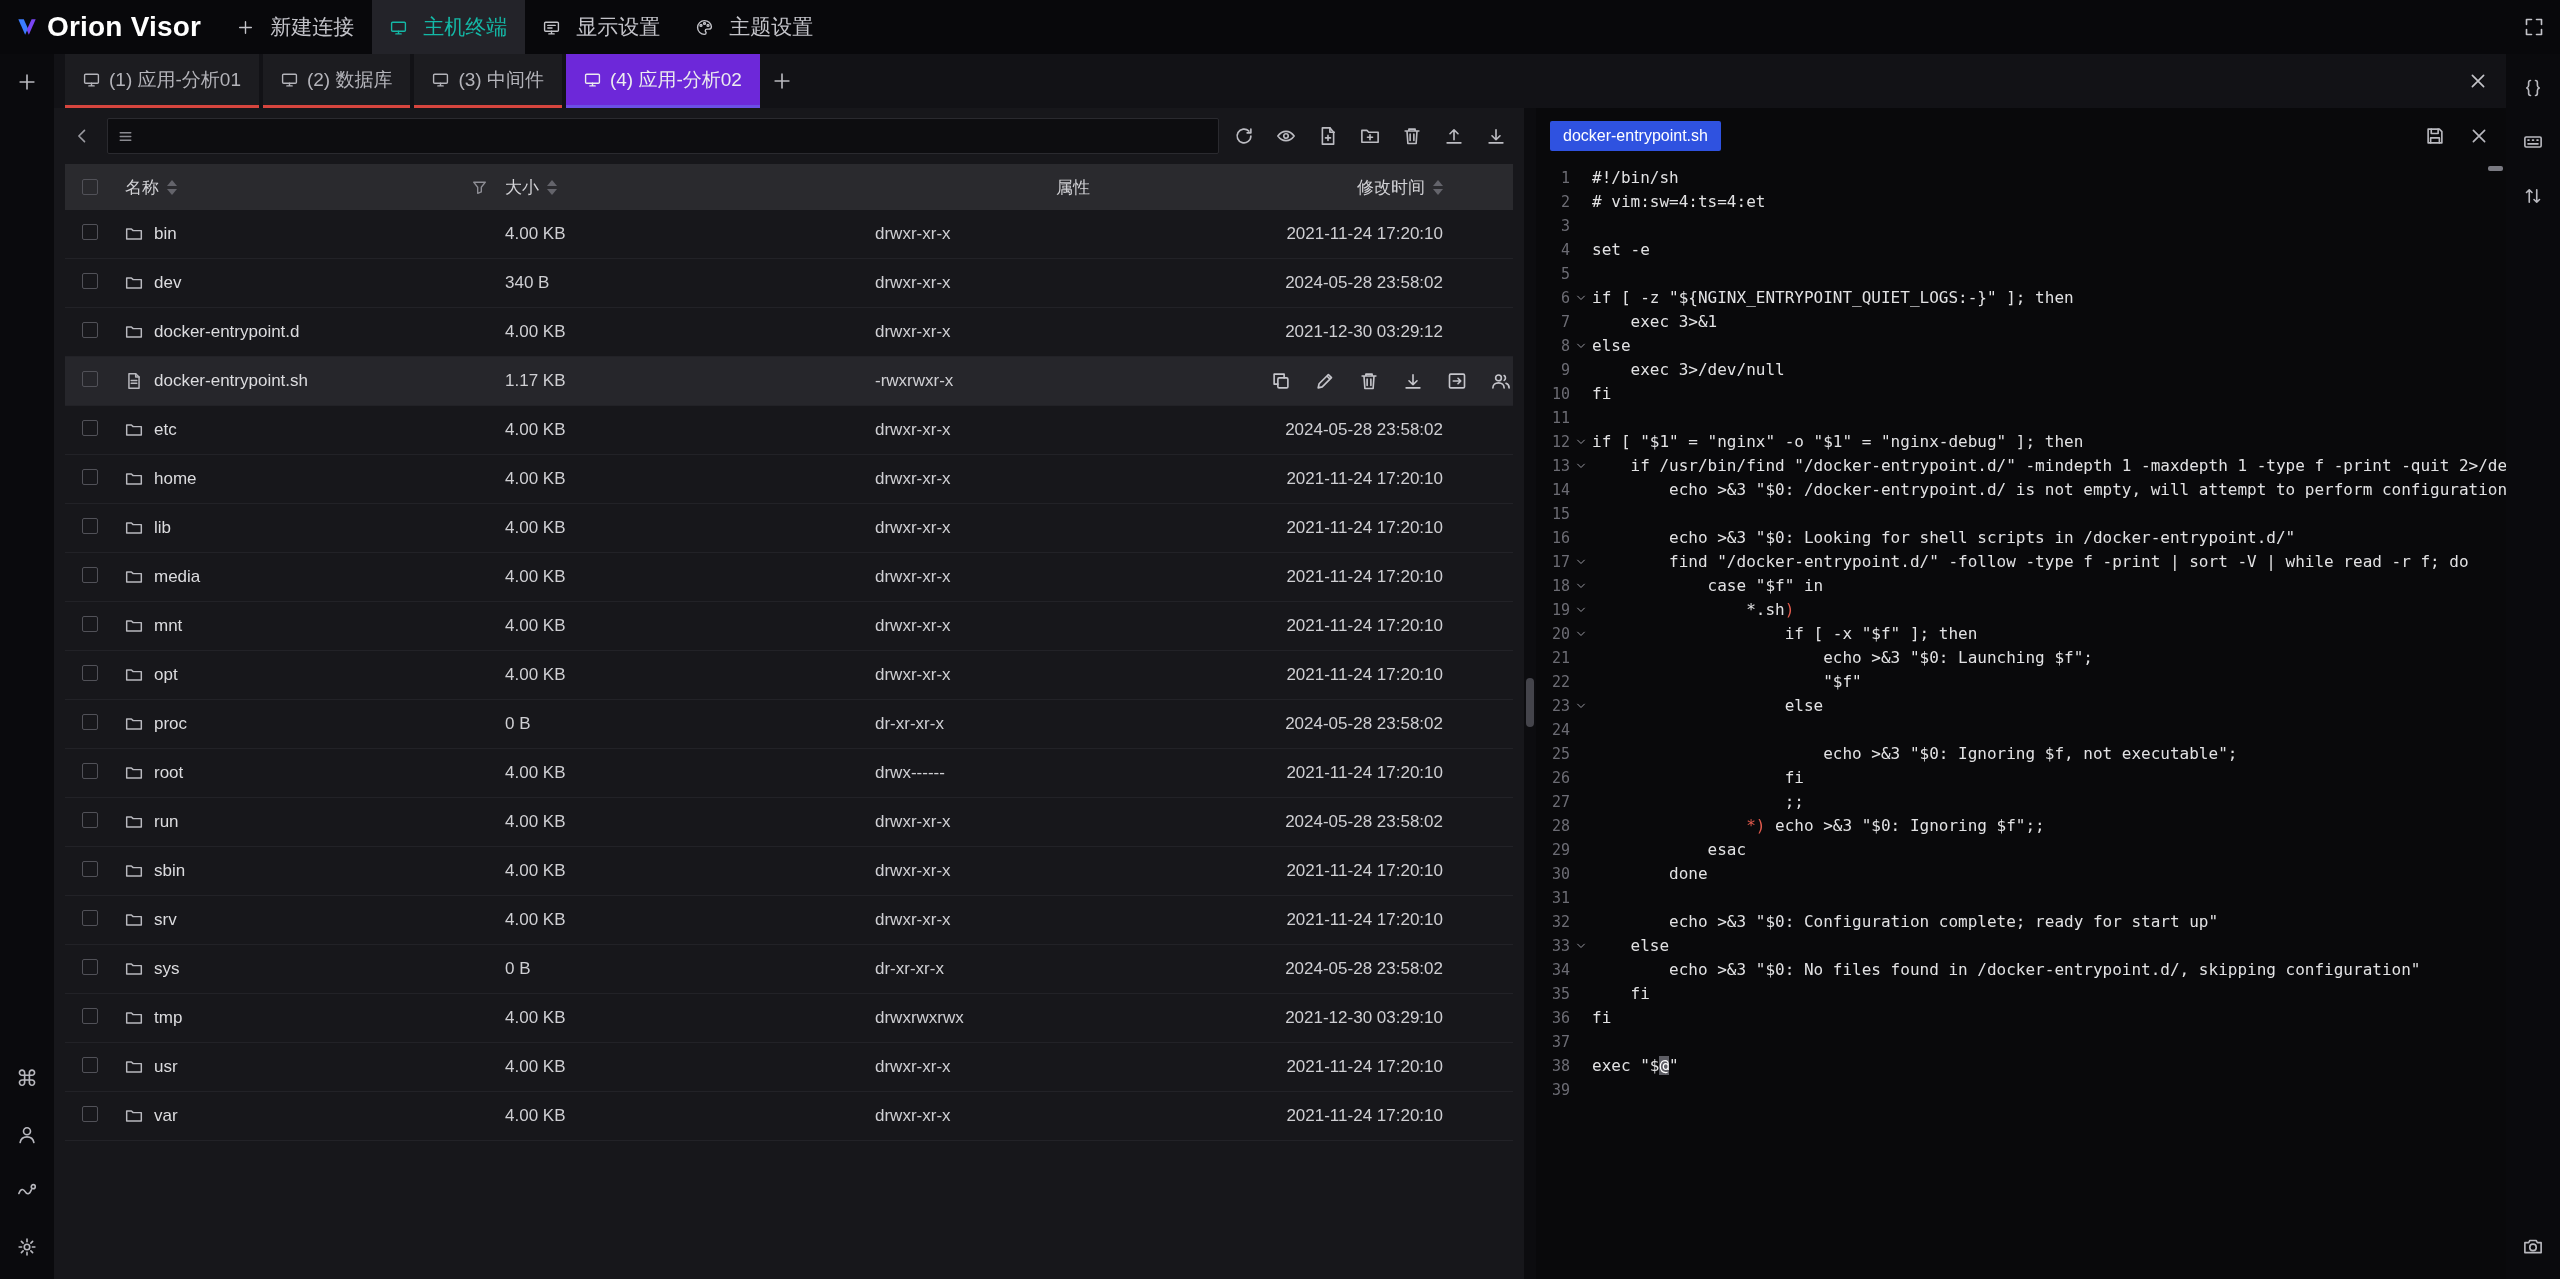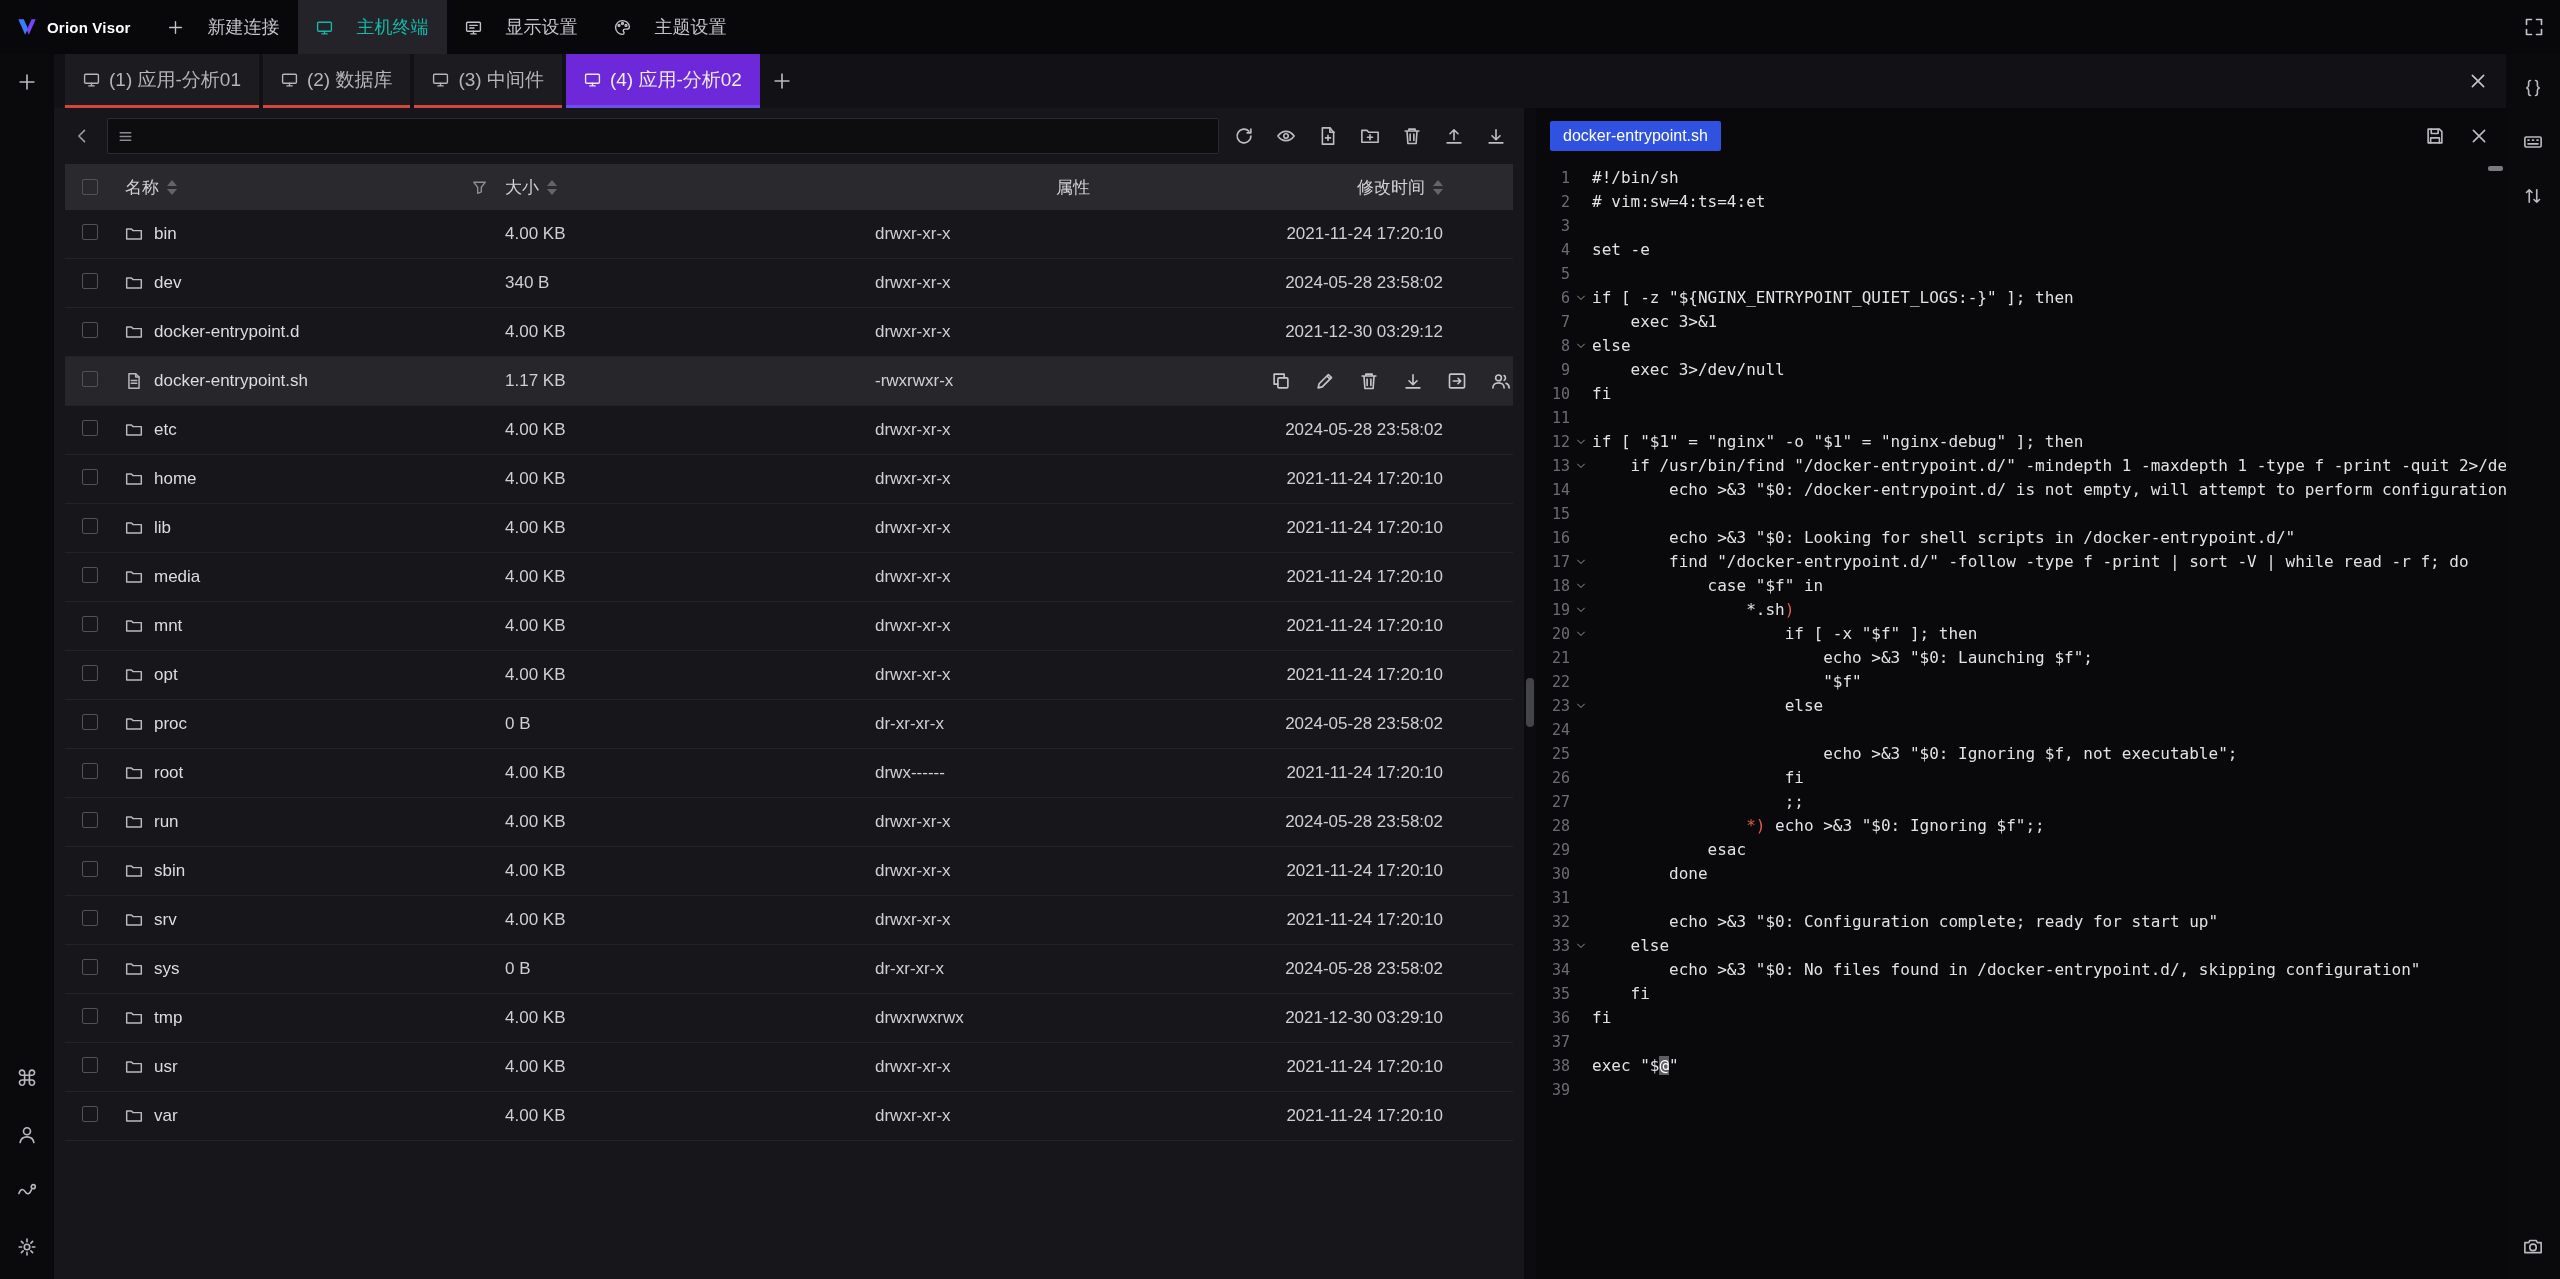--- a/index.html
+++ b/index.html
@@ -19,24 +19,24 @@
   .ic16 { width: 17px; height: 17px; }
   .ic20 { width: 20px; height: 20px; }
   .ic22 { width: 22px; height: 22px; }
   .txtic { font-size: 22px; line-height: 1; }
 
   .app { display: flex; flex-direction: column; height: 100%; }
 
   
   .topbar { height: 54px; background: #08080b; display: flex; align-items: center; flex: none; }
   .brand { display: flex; align-items: center; gap: 9px; padding: 0 18px 0 16px; height: 100%; }
-  .brand-text { color: #ffffff; font-size: 15px; font-weight: bold; letter-spacing: .2px; }
+  .brand-text { color: #ffffff; font-size: 28px; font-weight: bold; letter-spacing: .2px; }
   .top-nav { display: flex; height: 100%; }
-  .nav-item { display: flex; align-items: center; gap: 24px; padding: 0 18px; height: 100%;
-              color: #c3c3c9; font-size: 18px; cursor: pointer; }
+  .nav-item { display: flex; align-items: center; gap: 16px; padding: 0 18px; height: 100%;
+              color: #c3c3c9; font-size: 21px; cursor: pointer; }
   .nav-item.active { background: #232329; color: #14b8a6; }
   .fs-btn { margin-left: auto; padding: 0 16px; color: #c3c3c9; height: 100%; }
 
   
   .mainrow { flex: 1; display: flex; min-height: 0; }
   .rail { width: 54px; background: #0a0a0d; display: flex; flex-direction: column; align-items: center; flex: none; }
   .rail .rail-btn { width: 36px; height: 36px; color: #b9b9bf; }
   .left-rail .rail-top { margin-top: 10px; }
   .rail-bottom { margin-top: auto; display: flex; flex-direction: column; align-items: center; gap: 20px; padding-bottom: 14px; }
   .right-rail .rail-topgroup { margin-top: 16px; display: flex; flex-direction: column; align-items: center; gap: 18px; }

